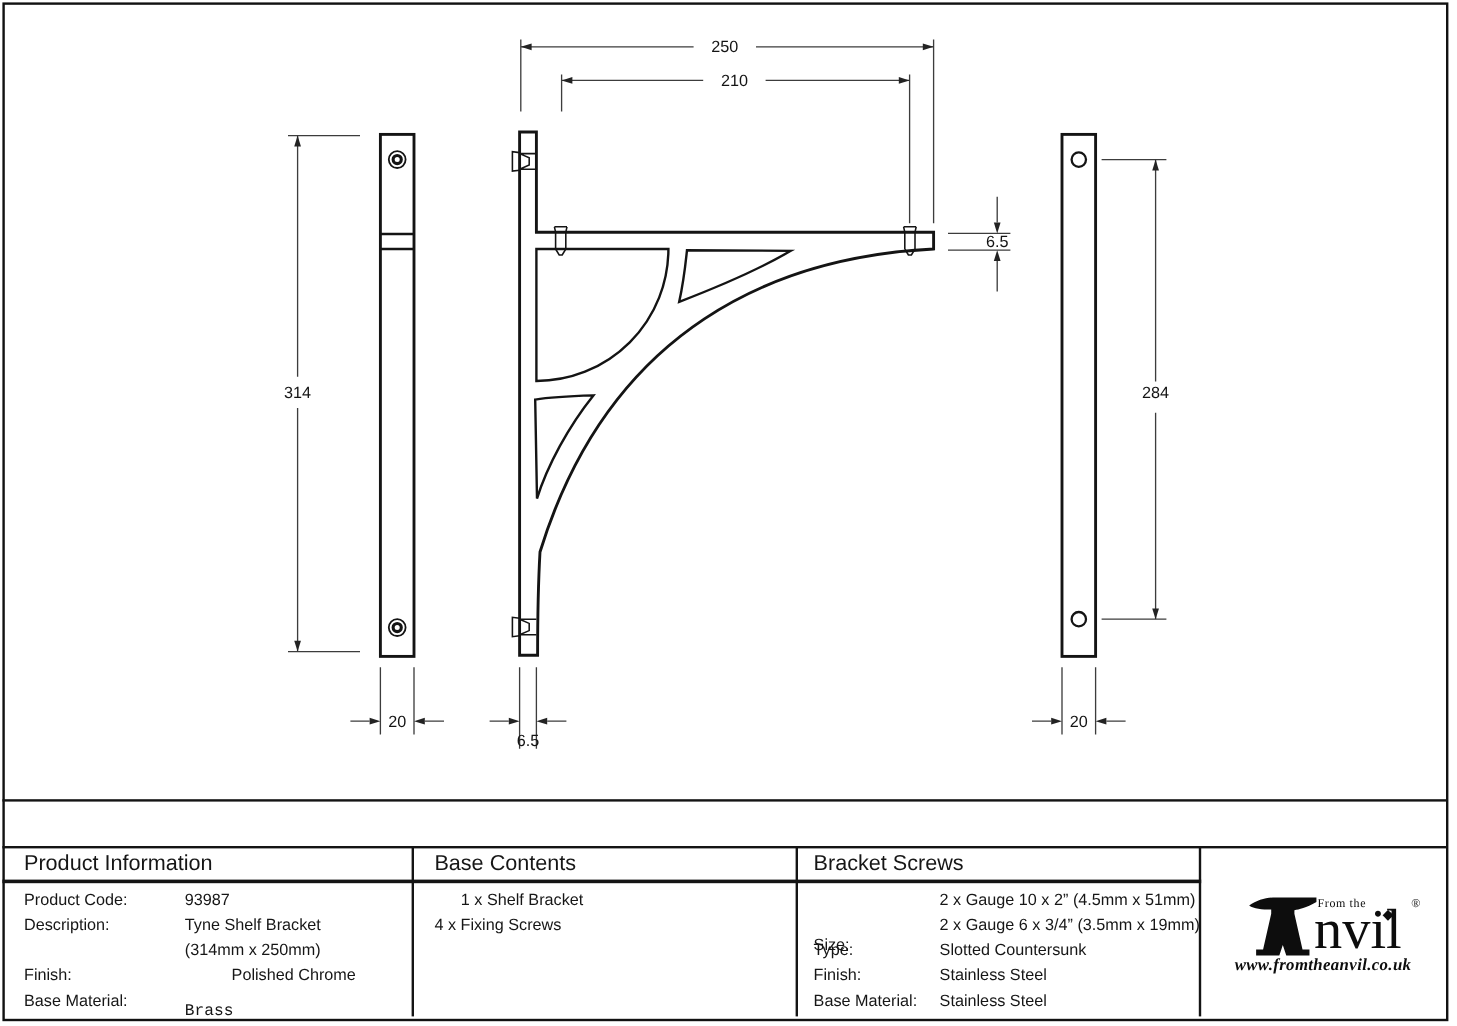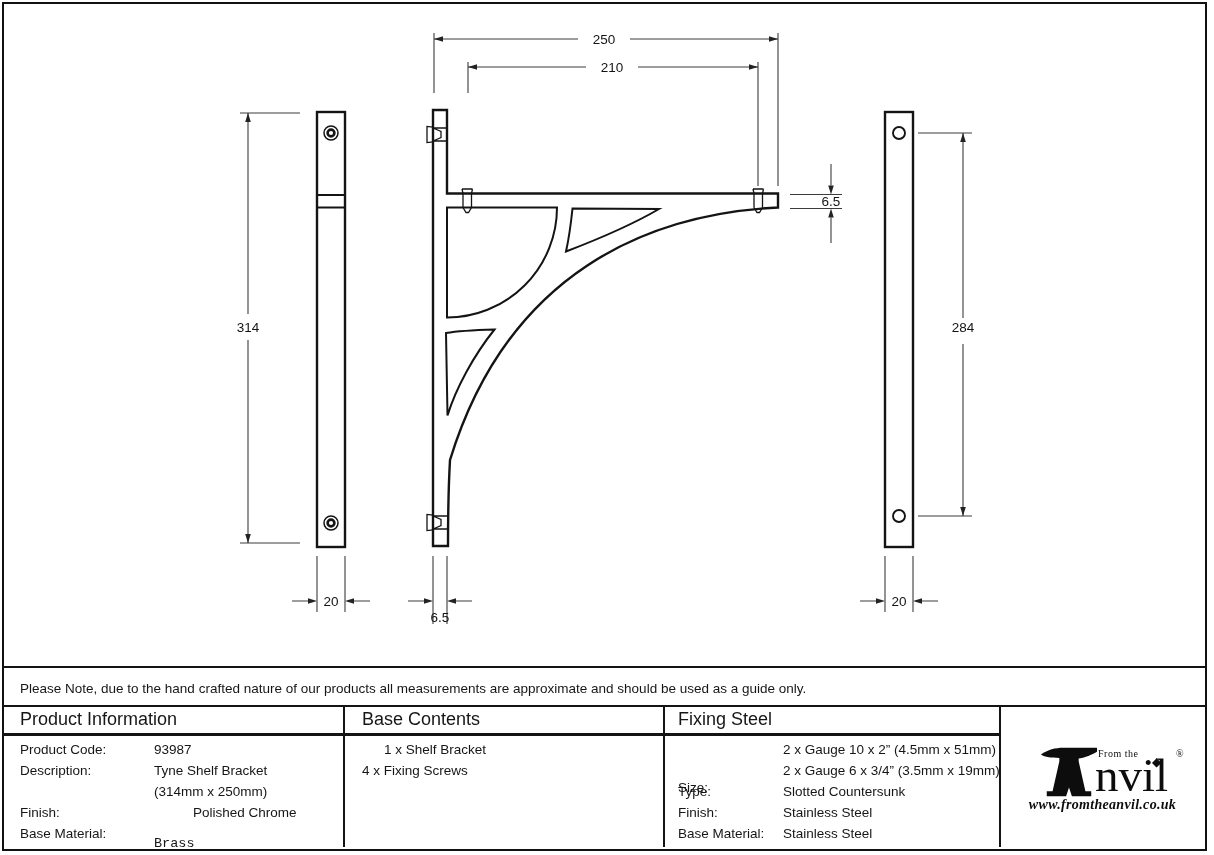--- a/index.html
+++ b/index.html
@@ -101,25 +101,24 @@
     </g>
   </svg>
 
   <div class="bline" style="left:2px;top:666px;width:1204px;height:2.2px;"></div>
   <div class="bline" style="left:2px;top:705px;width:1204px;height:2.2px;"></div>
   <div class="bline" style="left:2px;top:733px;width:999px;height:3px;"></div>
   <div class="bline" style="left:343px;top:706px;width:2px;height:141px;"></div>
   <div class="bline" style="left:663px;top:706px;width:2px;height:141px;"></div>
   <div class="bline" style="left:999px;top:706px;width:2.4px;height:141px;"></div>
 
-  <div class="cell-text" style="left:20px;top:681px;">Please Note, due to the hand crafted nature of our products all measurements are approximate and should be used as a guide only.</div>
 
   <div class="cell-text hdr" style="left:20px;top:712px;">Product Information</div>
   <div class="cell-text hdr" style="left:362px;top:712px;">Base Contents</div>
-  <div class="cell-text hdr" style="left:678px;top:712px;">Fixing Steel</div>
+  <div class="cell-text hdr" style="left:678px;top:712px;">Bracket Screws</div>
 
   <div>
     <div class="cell-text" style="left:20px;top:742px;">Product Code:</div>
     <div class="cell-text" style="left:154px;top:742px;">93987</div>
     <div class="cell-text" style="left:20px;top:763px;">Description:</div>
     <div class="cell-text" style="left:154px;top:763px;">Tyne Shelf Bracket</div>
     <div class="cell-text" style="left:154px;top:784px;">(314mm x 250mm)</div>
     <div class="cell-text" style="left:20px;top:805px;">Finish:</div>
     <div class="cell-text" style="left:154px;top:805px;margin-left:39px;">Polished Chrome</div>
     <div class="cell-text" style="left:20px;top:826px;">Base Material:</div>

